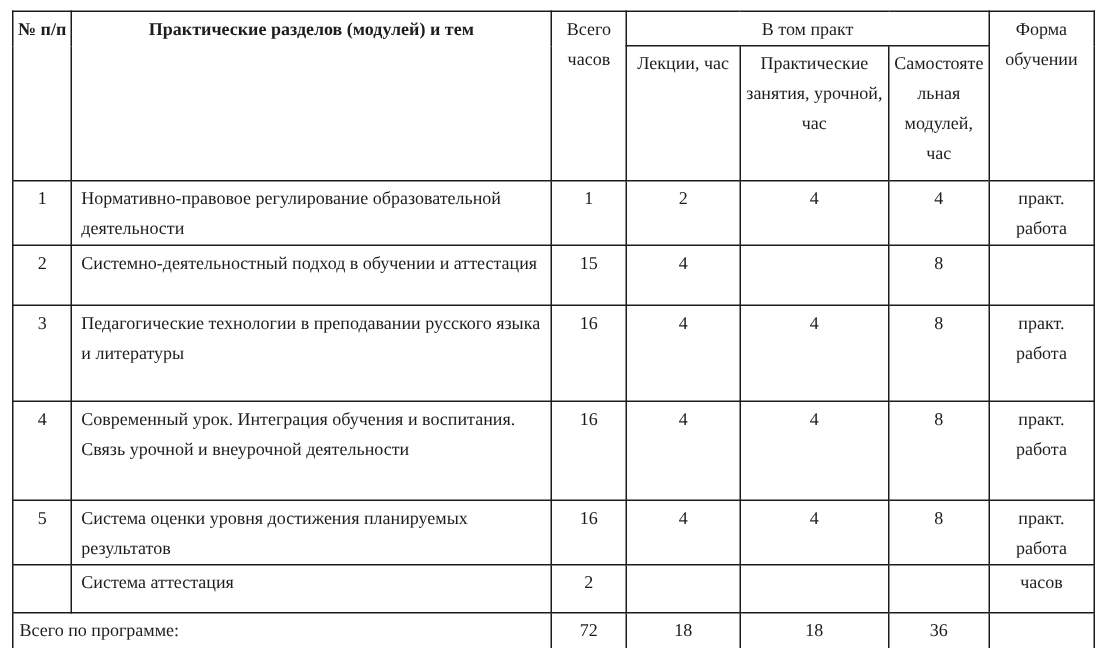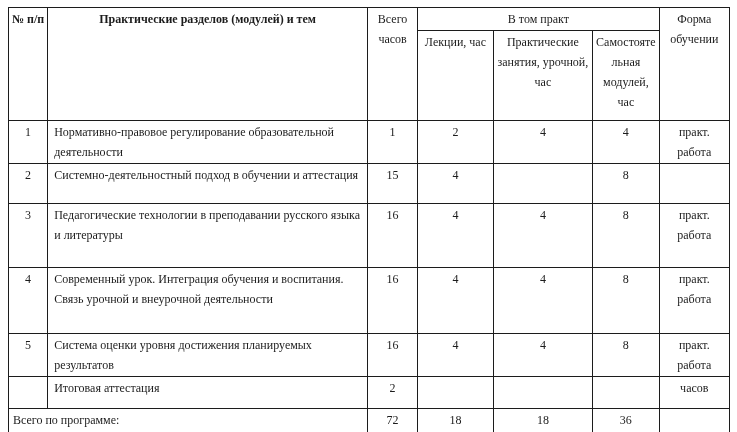--- a/index.html
+++ b/index.html
@@ -129,21 +129,21 @@
         <td>5</td>
         <td class="cell-title">Система оценки уровня достижения планируемых результатов</td>
         <td>16</td>
         <td>4</td>
         <td>4</td>
         <td>8</td>
         <td>практ. работа</td>
       </tr>
       <tr class="h32">
         <td></td>
-        <td class="cell-title">Итоговая аттестация</td>
+        <td class="cell-title">Система аттестация</td>
         <td>2</td>
         <td></td>
         <td></td>
         <td></td>
         <td>часов</td>
       </tr>
       <tr class="h27">
         <td colspan="2" class="footer-label">Всего по программе:</td>
         <td>72</td>
         <td>18</td>

